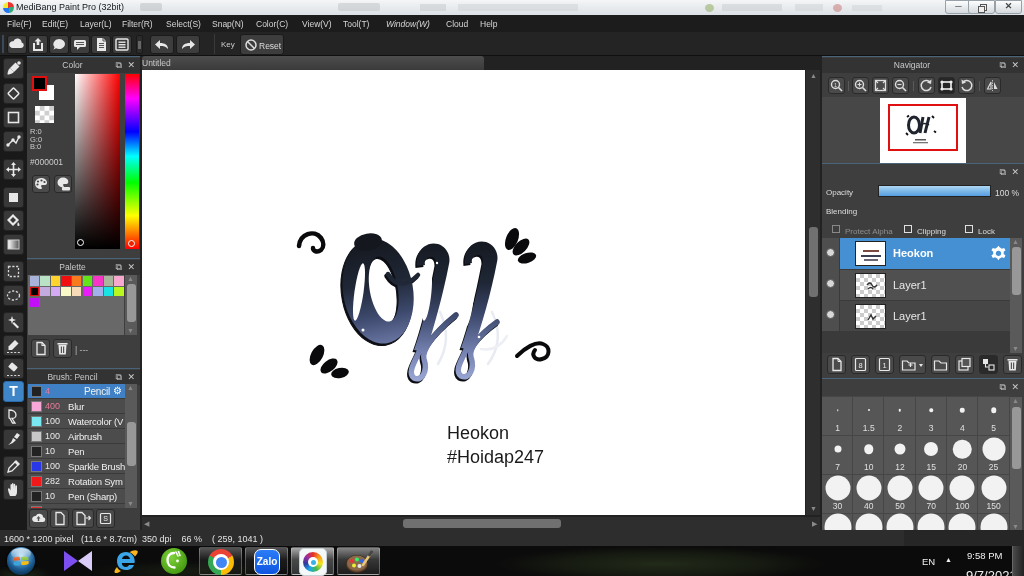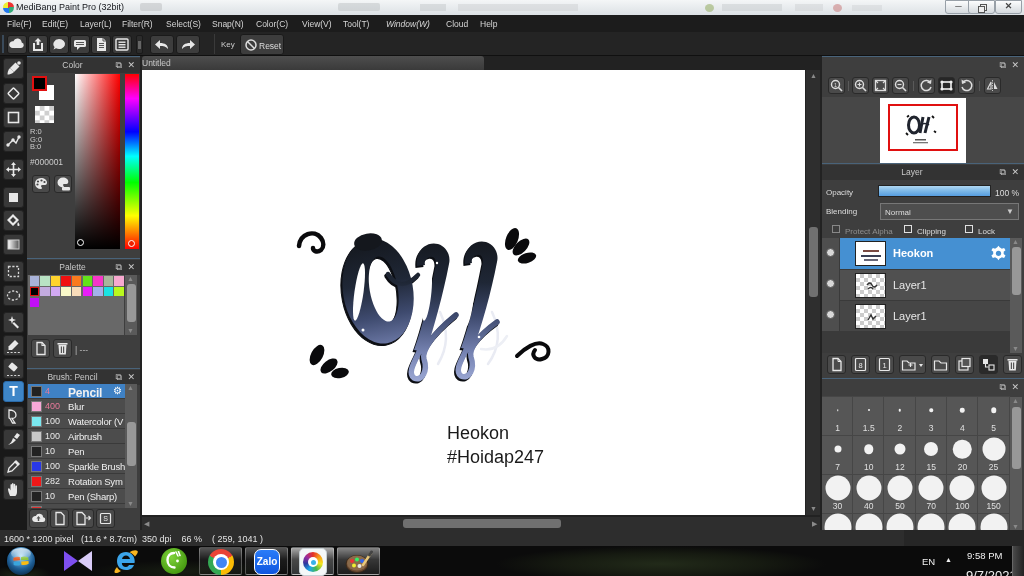--- a/index.html
+++ b/index.html
@@ -332,21 +332,21 @@
     <div class="abs" style="left:2.5px;top:38.6px;width:9.5px;height:9.5px;background:#c20ff8;"></div>
   </div>
 <div class="abs panel" id="brushpanel" style="left:27px; top:368px; width:113px; height:162px;">
   <div class="ptitle">Brush: Pencil</div>
   <div class="pico" style="right:18px;">⧉</div>
     <div class="pico" style="right:5px;">✕</div>
   <div id="brushlist" class="abs" style="left:1px; top:15px; width:97px; height:124px; overflow:hidden;">
       <div style="position:absolute;left:0;top:0px;width:97px;height:15px;background:#3f81c4;border-bottom:1px solid #3a3a3a;overflow:hidden;">
         <div style="position:absolute;left:3px;top:2px;width:11px;height:11px;background:#222;border:1px solid #777;"></div>
         <span style="position:absolute;left:17px;top:2px;font-size:9px;color:#e87a9a;">4</span>
-        <span style="position:absolute;left:40px;top:2px;font-size:12px;letter-spacing:-0.2px;color:#f0f0f0;white-space:nowrap;font-weight:bold;">Pencil</span>
+        <span style="position:absolute;left:56px;top:2px;font-size:10px;letter-spacing:-0.2px;color:#f0f0f0;white-space:nowrap;font-weight:normal;">Pencil</span>
         <span style="position:absolute;right:3px;top:1px;font-size:10px;color:#fff;">⚙</span>
       </div>
       <div style="position:absolute;left:0;top:15px;width:97px;height:15px;background:#4c4c4c;border-bottom:1px solid #3a3a3a;overflow:hidden;">
         <div style="position:absolute;left:3px;top:2px;width:11px;height:11px;background:#f8a8d8;border:1px solid #777;"></div>
         <span style="position:absolute;left:17px;top:2px;font-size:9px;color:#e87a9a;">400</span>
         <span style="position:absolute;left:40px;top:2px;font-size:9.5px;letter-spacing:-0.2px;color:#f0f0f0;white-space:nowrap;">Blur</span>
       </div>
       <div style="position:absolute;left:0;top:30px;width:97px;height:15px;background:#4c4c4c;border-bottom:1px solid #3a3a3a;overflow:hidden;">
         <div style="position:absolute;left:3px;top:2px;width:11px;height:11px;background:#7ae8f0;border:1px solid #777;"></div>
         <span style="position:absolute;left:17px;top:2px;font-size:9px;color:#e8e8e8;">100</span>
@@ -481,20 +481,21 @@
   </div>
 
   <div class="abs sb" style="left:2px; top:461px; width:678px; height:13px;">
     <div class="abs arr" style="left:2px; top:3px;">◀</div>
     <div class="abs sbthumb" style="left:261px; top:2px; width:158px; height:9px;"></div>
     <div class="abs arr" style="left:670px; top:3px;">▶</div>
   </div>
 </div>
 
 <div class="abs panel" id="navpanel" style="left:822px; top:56px; width:202px; height:107px;">
+  <div class="ptitle">Navigator</div>
   <div class="pico" style="right:18px;">⧉</div>
     <div class="pico" style="right:5px;">✕</div>
   <div class="abs" style="left:26px; top:24px; width:1px; height:10px; background:#5a5a5a;"></div>
   <div class="abs" style="left:91px; top:24px; width:1px; height:10px; background:#5a5a5a;"></div>
   <div class="abs" style="left:157px; top:24px; width:1px; height:10px; background:#5a5a5a;"></div>
   <div class="abs nbtn" style="left:6px;"><svg width="15" height="15" viewBox="0 0 15 15">
         <circle cx="6.5" cy="6.5" r="4" fill="none" stroke="#ddd" stroke-width="1.4"></circle>
         <line x1="9.5" y1="9.5" x2="13" y2="13" stroke="#ddd" stroke-width="1.6"></line>
         <text x="6.5" y="9" font-size="5.5" fill="#ddd" text-anchor="middle" font-family="Liberation Sans">1</text>
       </svg></div>
@@ -539,28 +540,26 @@
       <ellipse cx="12" cy="11" rx="5.5" ry="8" fill="none" stroke="#20242e" stroke-width="3"></ellipse>
       <path d="M21 3 L18 19 M27 3 L23 19" stroke="#20242e" stroke-width="3" fill="none"></path>
       <path d="M18 11 C21 9 25 9 27 11" stroke="#20242e" stroke-width="1.5" fill="none"></path>
       <path d="M5 3 L7 1.5 M30 2 L32 4 M4 19 L6 21 M32 17 L34 18.5" stroke="#111" stroke-width="1.8"></path>
       <rect x="13" y="25" width="11" height="1.5" fill="#555"></rect>
         <rect x="11" y="28" width="15" height="1.3" fill="#777"></rect>
     </svg>
   </div>
 </div>
 <div class="abs panel" id="layerpanel" style="left:822px; top:163px; width:202px; height:215px;">
-  <div class="ptitle">Layer</div>
   <div class="pico" style="right:18px;">⧉</div>
     <div class="pico" style="right:5px;">✕</div>
   <span class="abs" style="left:4px; top:24px; font-size:8px; color:#ddd;">Opacity</span>
   <div class="abs" style="left:56px; top:21px; width:113px; height:12px; border:1px solid #222; background:linear-gradient(180deg,#b0d8f4 0%,#7db9e8 50%,#569de0 100%);"></div>
   <span class="abs" style="left:173px; top:24px; font-size:8.5px; color:#ddd; white-space:nowrap;">100 %</span>
   <span class="abs" style="left:4px; top:43px; font-size:8px; color:#ddd;">Blending</span>
-  <div class="abs" style="left:58px; top:39px; width:139px; height:17px; background:#4e4e4e; border:1px solid #777; font-size:8px; color:#ddd; padding:4px 4px;">Normal<span class="abs" style="right:4px; top:3px; font-size:8px; color:#ccc;">▼</span></div>
   <div class="abs cb" style="left:10px; top:61px; border-color:#888;"></div>
   <span class="abs" style="left:23px; top:63px; font-size:8px; color:#8f8f8f;">Protect Alpha</span>
   <div class="abs cb" style="left:82px; top:61px;"></div>
   <span class="abs" style="left:95px; top:63px; font-size:8px; color:#ddd;">Clipping</span>
   <div class="abs cb" style="left:143px; top:61px;"></div>
   <span class="abs" style="left:156px; top:63px; font-size:8px; color:#ddd;">Lock</span>
   <div class="abs" style="left:0px; top:74px; width:188px; height:115px; background:#3a3a3a;"></div>
   <div class="abs" style="left:0px; top:74px; width:188px; height:31px; background:#4590d2;">
     <div class="abs" style="left:9px; top:11px; width:9px; height:9px; border-radius:50%; background:#d8d8d8; border:1px solid #555;"></div>
     <div class="abs" style="left:33px; top:3px; width:31px; height:25px; background:#fff; border:1px solid #222; overflow:hidden;">

